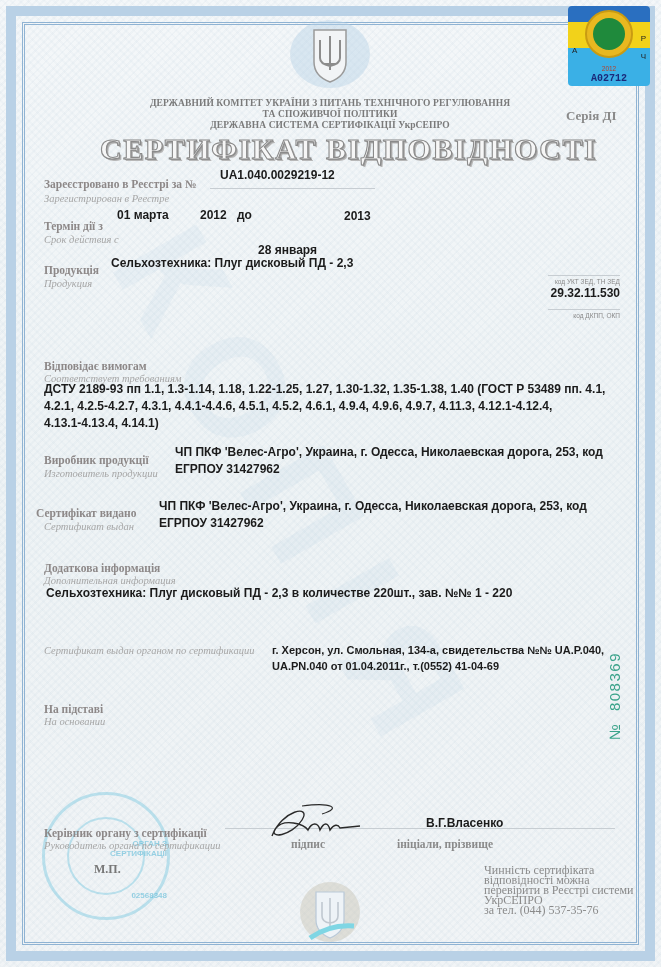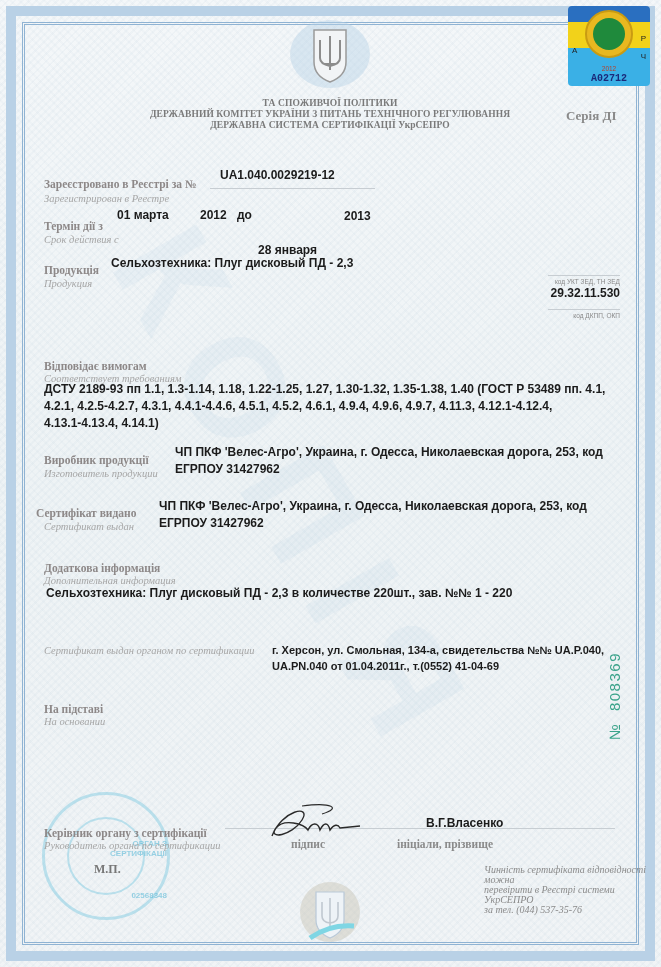--- a/index.html
+++ b/index.html
@@ -61,25 +61,26 @@
         <div class="in"></div>
       </div>
     <div class="abs" style="left:4px;top:40px;font-size:8px;color:#222;">А</div>
     <div class="abs" style="right:4px;top:28px;font-size:8px;color:#222;">Р</div>
     <div class="abs" style="right:4px;top:46px;font-size:8px;color:#222;">Ч</div>
     <div class="abs" style="left:0;right:0;top:59px;text-align:center;font-size:6.5px;color:#b3402a;">2012</div>
     <div class="abs" style="left:0;right:0;top:67px;text-align:center;font-size:10px;font-weight:bold;color:#1a2a7a;font-family:'Liberation Mono',monospace;">А02712</div>
   </div>
 
   <div class="abs hdr-ua" style="left:100px;width:460px;top:98px;">
+    <div>ДЕРЖАВНИЙ КОМІТЕТ УКРАЇНИ З ПИТАНЬ ТЕХНІЧНОГО РЕГУЛЮВАННЯ</div>
     <div>ТА СПОЖИВЧОЇ ПОЛІТИКИ</div>
-    <div>ДЕРЖАВНИЙ КОМІТЕТ УКРАЇНИ З ПИТАНЬ ТЕХНІЧНОГО РЕГУЛЮВАННЯ</div>
     <div>ДЕРЖАВНА СИСТЕМА СЕРТИФІКАЦІЇ УкрСЕПРО</div>
   </div>
   <div class="abs series" style="left:566px;top:108px;">Серія ДІ</div>
+  <div class="abs title" style="left:100px;width:460px;text-align:center;top:132px;">СЕРТИФІКАТ ВІДПОВІДНОСТІ</div>
 
   <div class="abs lbl" style="left:44px;top:178px;">Зареєстровано в Реєстрі за №</div>
   <div class="abs lbl-ru" style="left:44px;top:193px;">Зарегистрирован в Реестре</div>
   <div class="abs val" style="left:220px;top:168px;">UA1.040.0029219-12</div>
   <div class="rule" style="left:210px;width:165px;top:188px;"></div>
 
   <div class="abs lbl" style="left:44px;top:220px;">Термін дії з</div>
   <div class="abs lbl-ru" style="left:44px;top:234px;">Срок действия с</div>
   <div class="abs val" style="left:117px;top:208px;">01 марта</div>
   <div class="abs val" style="left:200px;top:208px;">2012</div>
@@ -147,21 +148,21 @@
   <div class="abs lbl" style="left:94px;top:862px;font-size:12px;color:#777;">М.П.</div>
   <div class="rule" style="left:225px;width:390px;top:828px;"></div>
   <svg class="abs" style="left:262px;top:800px;" width="130" height="48" viewBox="0 0 130 48">
     <path d="M10 36 C 20 10, 50 4, 40 20 C 30 36, 5 40, 14 28 C 22 18, 42 24, 46 30 C 50 22, 56 22, 58 30 C 62 22, 66 22, 68 30 C 72 24, 76 24, 78 28 L 98 26" fill="none" stroke="#2a2a2a" stroke-width="1.4"></path>
     <path d="M40 6 C 70 2, 80 8, 60 14" fill="none" stroke="#2a2a2a" stroke-width="1.2"></path>
   </svg>
   <div class="abs lbl" style="left:291px;top:838px;color:#8a8a8a;">підпис</div>
   <div class="abs val" style="left:426px;top:816px;">В.Г.Власенко</div>
   <div class="abs lbl" style="left:397px;top:838px;color:#8a8a8a;">ініціали, прізвище</div>
 
-  <div class="abs" style="left:484px;top:865px;font-family:'Liberation Serif',serif;font-size:10px;color:#8a8a8a;line-height:10px;font-style:italic;">
+  <div class="abs" style="left:484px;top:865px;font-family:'Liberation Serif',serif;font-size:12px;color:#8a8a8a;line-height:10px;">
     <div>Чинність сертифіката відповідності можна</div>
     <div>перевірити в Реєстрі системи УкрСЕПРО</div>
     <div>за тел. (044) 537-35-76</div>
   </div>
 
   <svg class="crest-bot" viewBox="0 0 80 72">
     <circle cx="40" cy="34" r="30" fill="rgba(200,195,180,0.45)"></circle>
     <path d="M26 14 h28 v28 q0 12 -14 18 q-14 -6 -14 -18z" fill="#eef3f7" stroke="#b9c9d8" stroke-width="1.2"></path>
     <path d="M40 20 v30 M32 24 v14 q0 6 8 7 q8 -1 8 -7 v-14" fill="none" stroke="#c0c8d0" stroke-width="1.6"></path>
     <path d="M20 60 q20 -14 44 -12" fill="none" stroke="#7fd6e4" stroke-width="5"></path>

